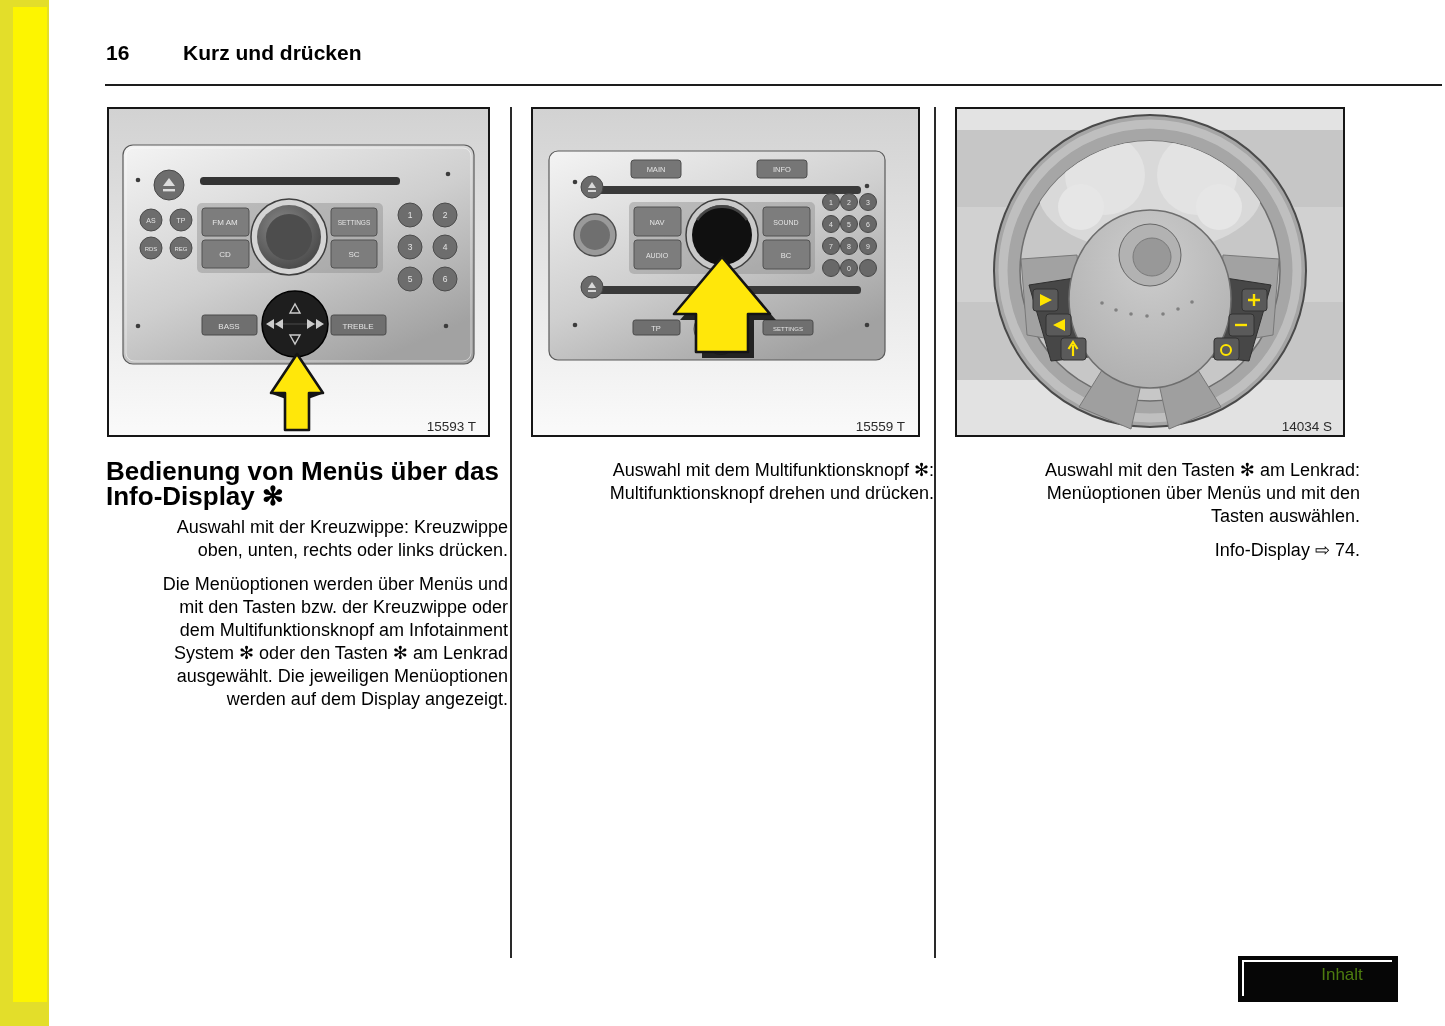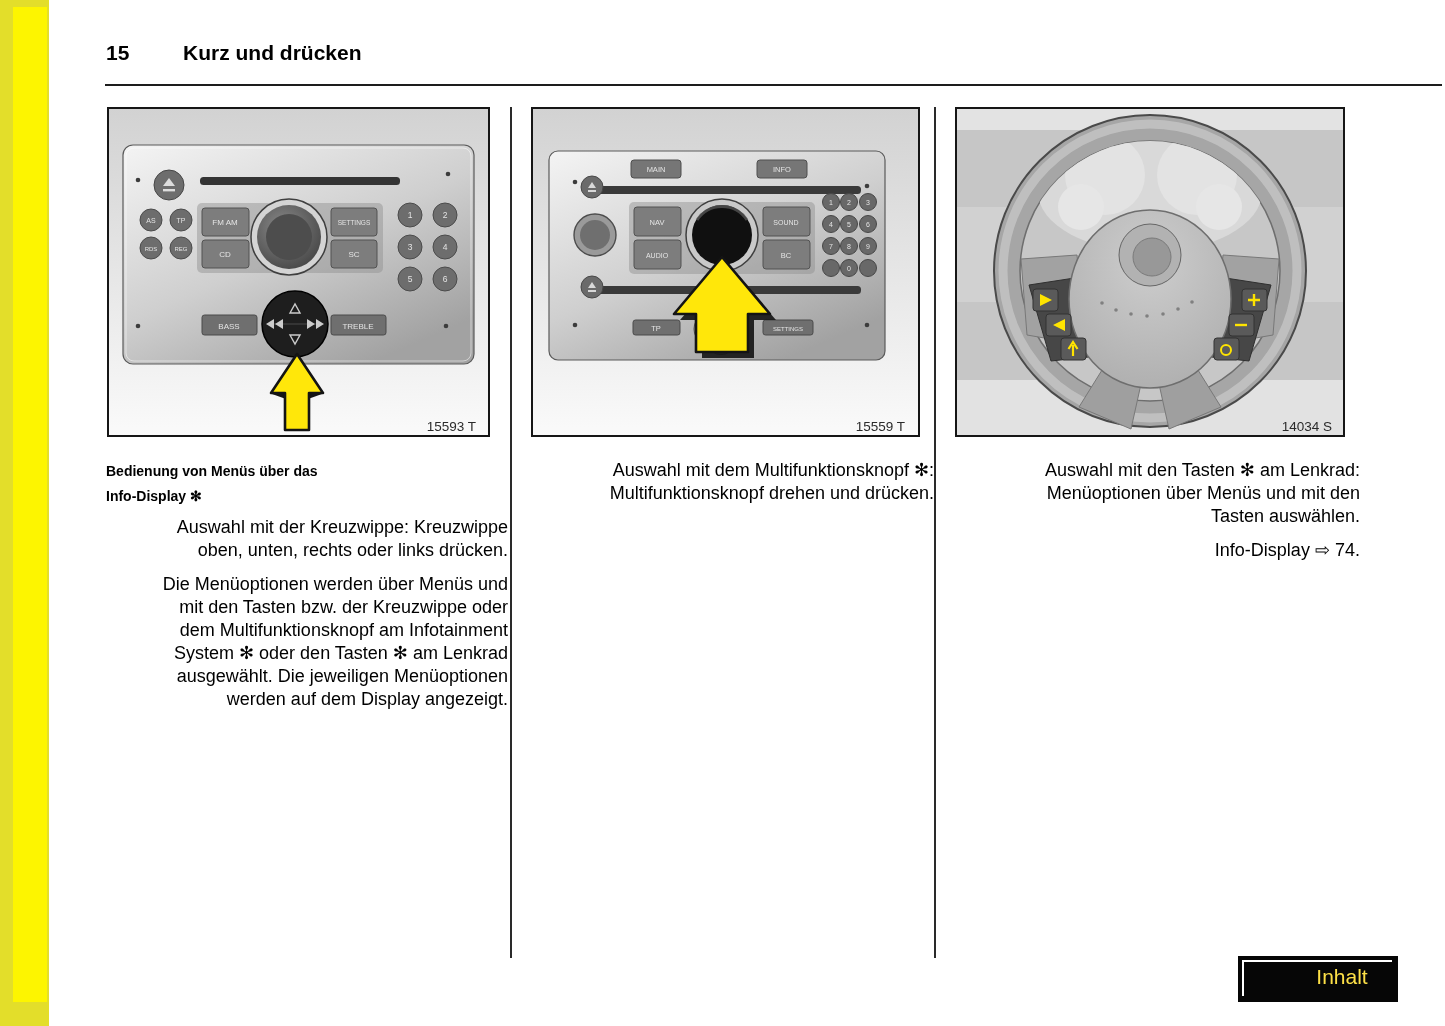--- a/index.html
+++ b/index.html
@@ -17,42 +17,42 @@
   #fig1{left:107px;width:383px;}
   #fig2{left:531px;width:389px;}
   #fig3{left:955px;width:390px;}
   .vsep{position:absolute;top:107px;width:2px;height:851px;background:#2a2a2a;}
   #sep1{left:510px;} #sep2{left:934px;}
   
   .col{position:absolute;top:459px;font-size:18px;line-height:23px;}
   #col1{left:106px;width:402px;}
   #col2{left:530px;width:404px;}
   #col3{left:956px;width:404px;}
-  .col h2{margin:0 0 7px 0;font-size:14px;line-height:25px;font-weight:bold;}
+  .col h2{margin:0 0 7px 0;font-size:26px;line-height:25px;font-weight:bold;}
   .col p{margin:0 0 11px 0;text-align:right;}
   
   .inhalt-btn{position:absolute;left:1238px;top:956px;width:160px;height:46px;background:#060606;
       cursor:pointer;}
   .inhalt-btn::before{content:"";position:absolute;left:4px;top:4px;right:6px;bottom:6px;
       border-top:2.5px solid #ffffff;border-left:2.5px solid #ffffff;}
-  .inhalt-btn span{position:absolute;left:0;right:0;top:9px;text-align:center;color:#fde047;
-      font-size:21px;padding-left:48px;}
+  .inhalt-btn span{position:absolute;left:0;right:0;top:9px;text-align:center;color:#4d7c0f;
+      font-size:17px;padding-left:48px;}
   svg text{font-family:"Liberation Sans",sans-serif;}
   .figlabel{font-size:13.5px;fill:#2b2b2b;}
   .btn-txt{fill:#e4e4e4;}
 </style>
 </head>
 <body>
 
 <div id="page">
 
   <div class="stripe-outer" style="background: rgb(227, 222, 42);"></div>
   <div class="stripe-inner" style="background: rgb(253, 245, 0);"></div>
 
-  <div class="page-number">15</div>
+  <div class="page-number">16</div>
   <div class="header-title">Kurz und drücken</div>
   <div class="header-rule"></div>
 
   <svg id="fig1" class="fig" viewBox="0 0 383 330">
     <defs>
       <linearGradient id="f1bg" x1="0" y1="0" x2="0" y2="1">
         <stop offset="0" stop-color="#d2d2d2"></stop>
           <stop offset="1" stop-color="#fafafa"></stop>
       </linearGradient>
       <linearGradient id="f1panel" x1="0" y1="0" x2="0.7" y2="1">

